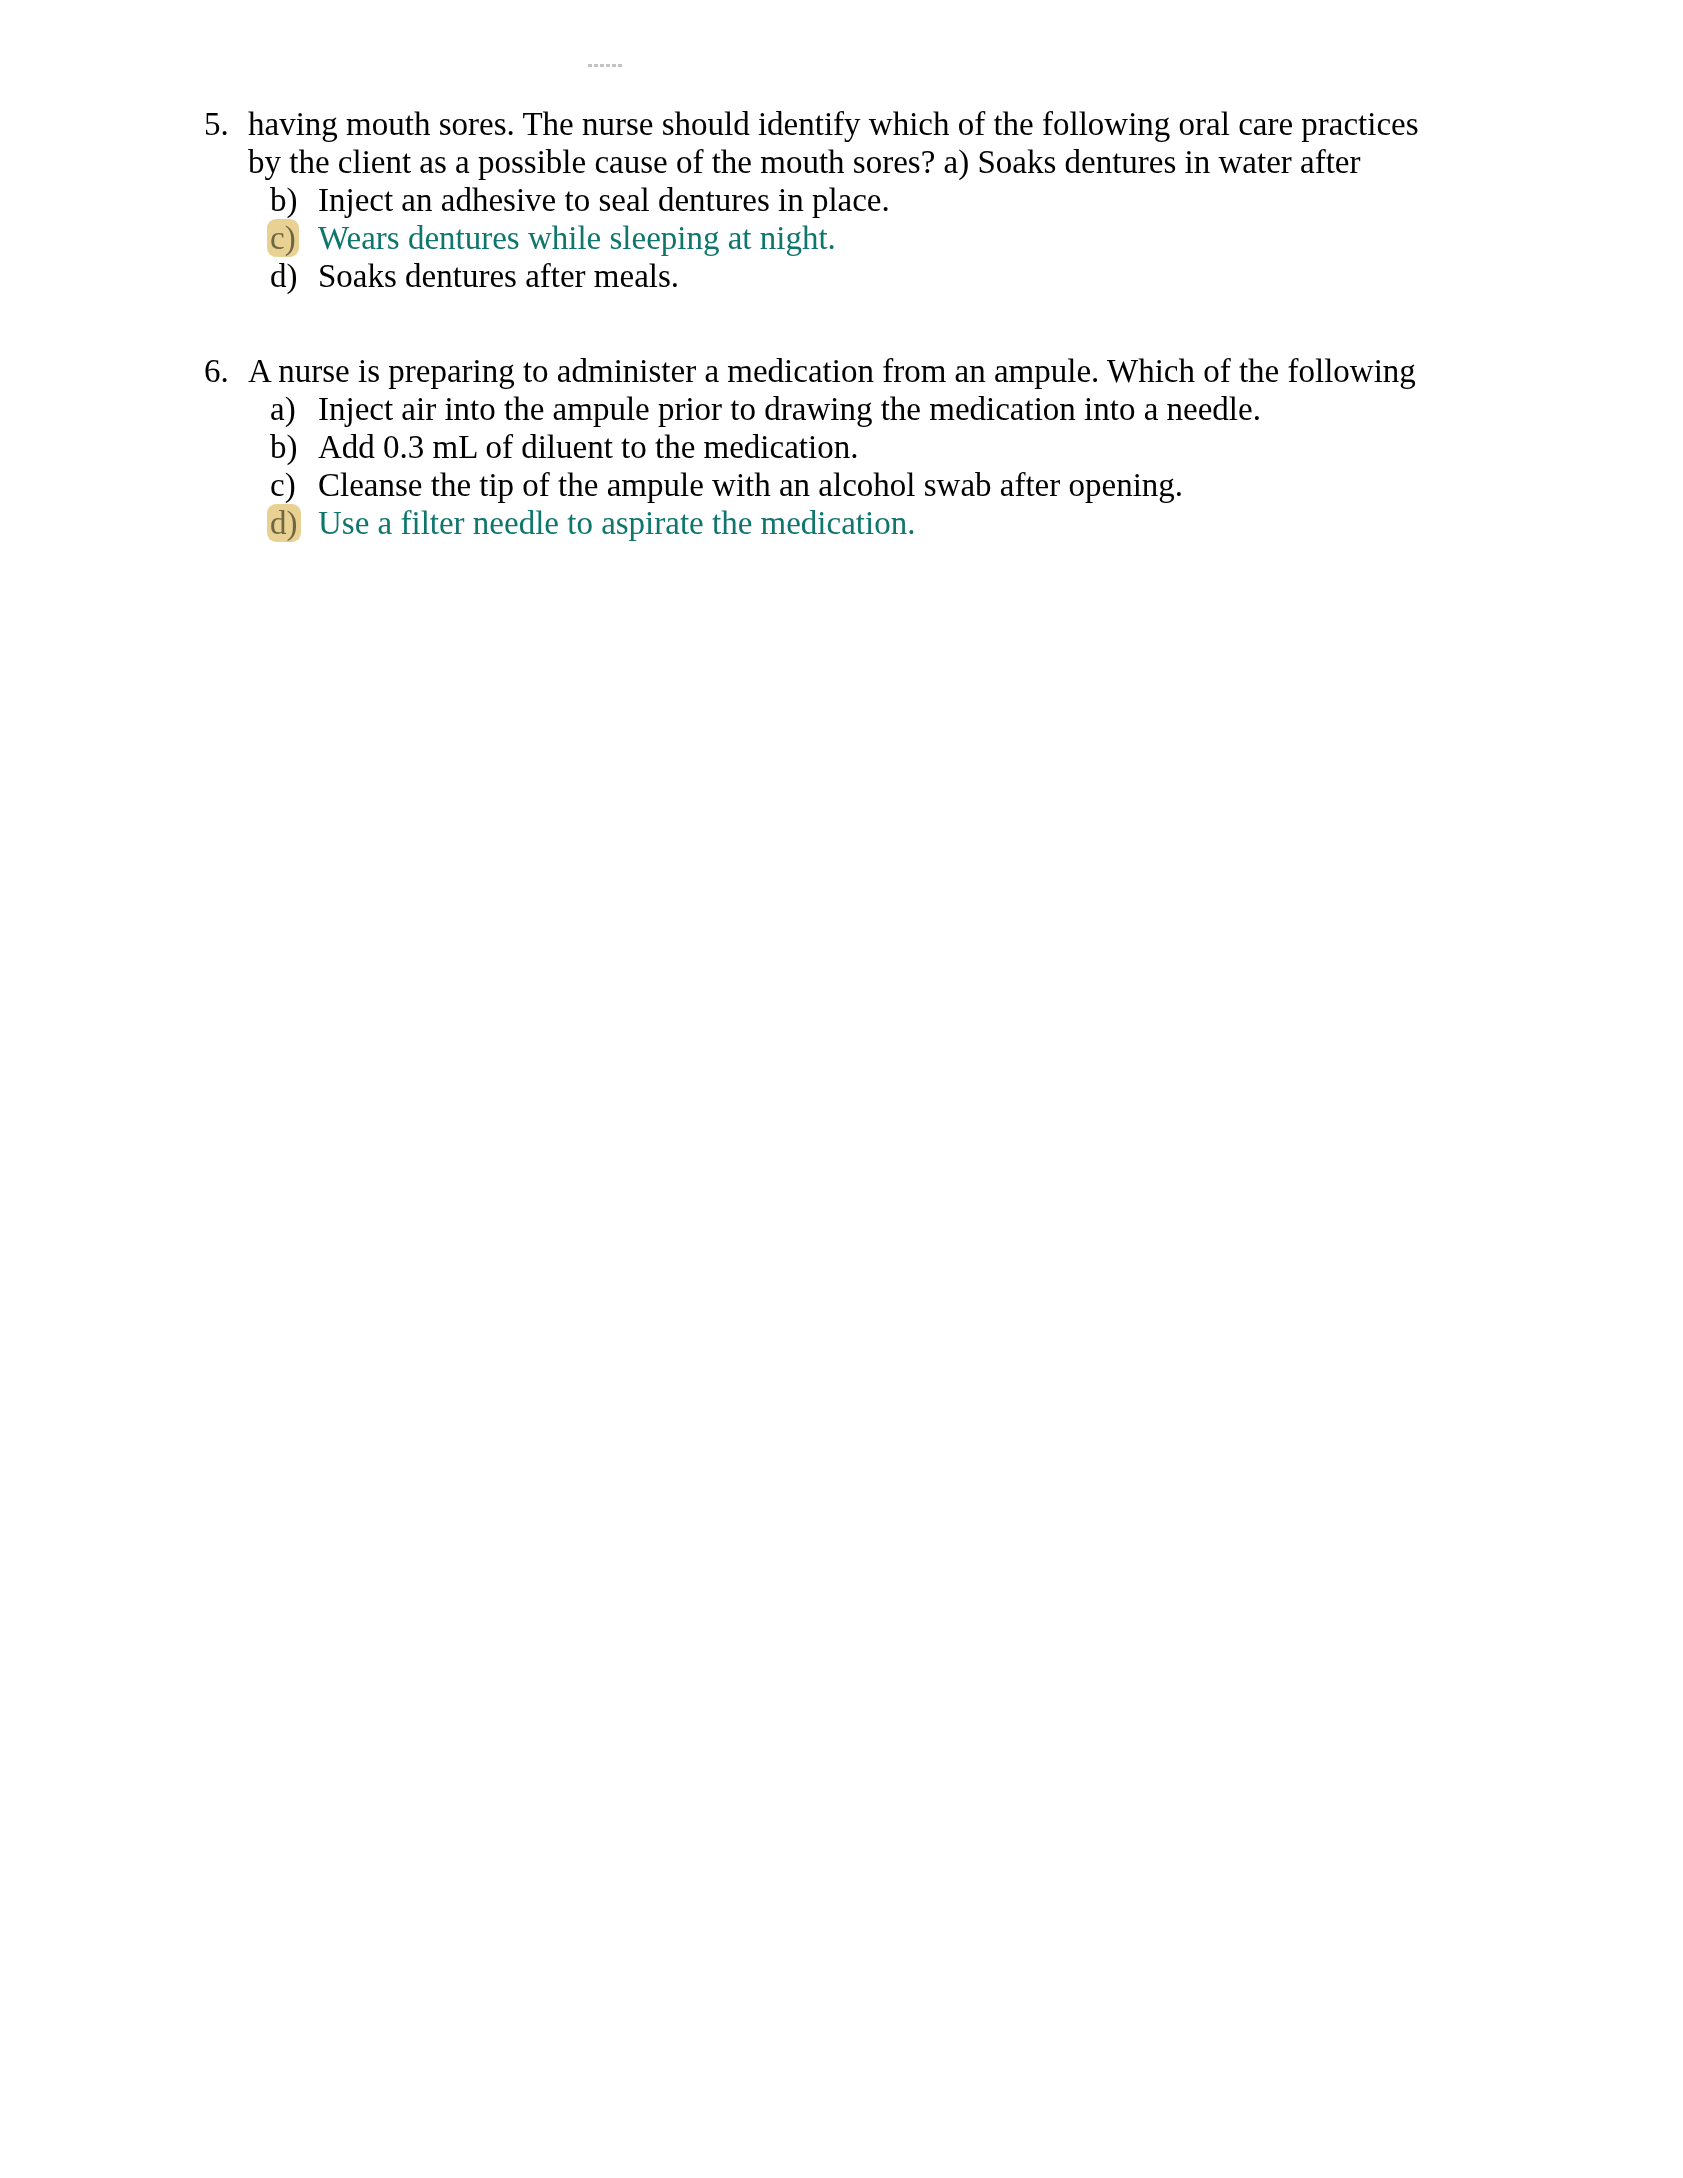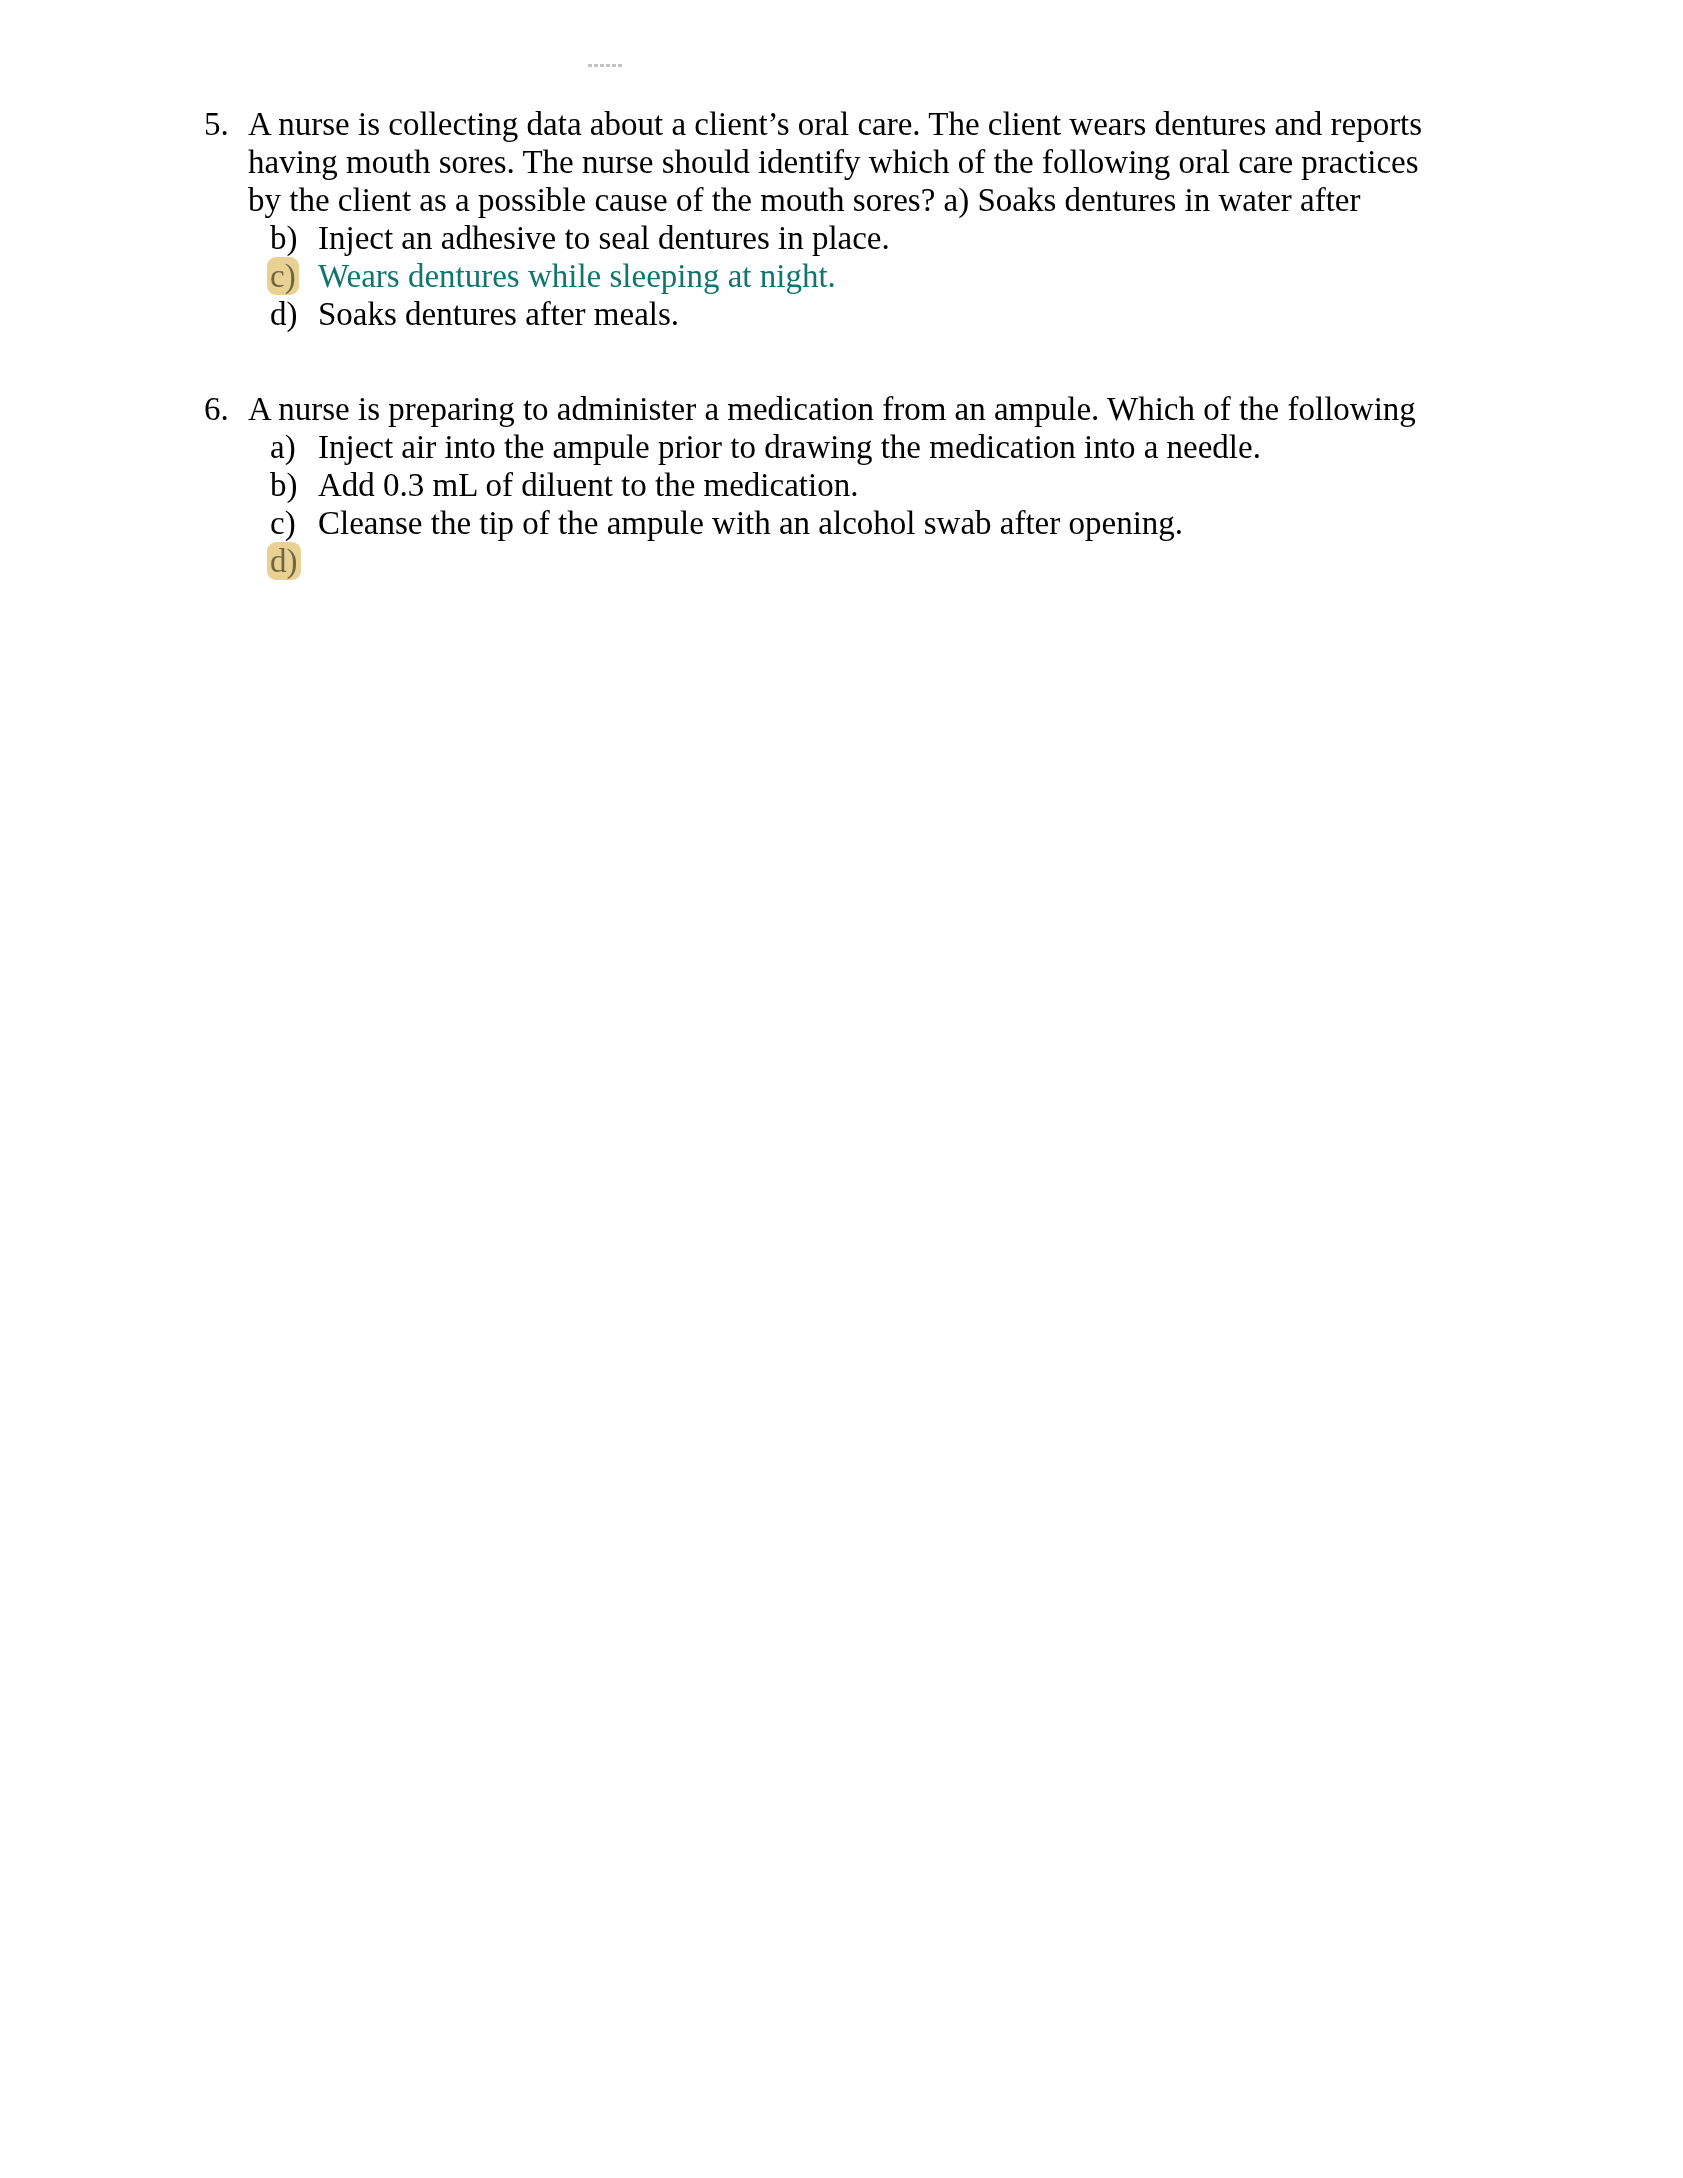--- a/index.html
+++ b/index.html
@@ -77,21 +77,20 @@
 </head>
 <body>
 
 <div class="smudge"></div>
 
 <div class="doc-content">
 
   <div class="question">
     <div class="qnum">5.</div>
     <div class="qbody">
-      <div class="qline">A nurse is collecting data about a client’s oral care. The client wears dentures and reports</div>
       <div class="qline">having mouth sores. The nurse should identify which of the following oral care practices</div>
       <div class="qline">by the client as a possible cause of the mouth sores? a) Soaks dentures in water after</div>
 
       <div class="opt">
         <span class="letter"><span>b)</span></span>
         <span class="otext">Inject an adhesive to seal dentures in place.</span>
       </div>
 
       <div class="opt correct">
         <span class="letter"><span class="hl">c)</span></span>
@@ -120,18 +119,19 @@
         <span class="otext">Add 0.3 mL of diluent to the medication.</span>
       </div>
 
       <div class="opt">
         <span class="letter"><span>c)</span></span>
         <span class="otext">Cleanse the tip of the ampule with an alcohol swab after opening.</span>
       </div>
 
       <div class="opt correct">
         <span class="letter"><span class="hl">d)</span></span>
+        <span class="otext">Use a filter needle to aspirate the medication.</span>
       </div>
     </div>
   </div>
 
 </div>
 
 
 </body></html>

